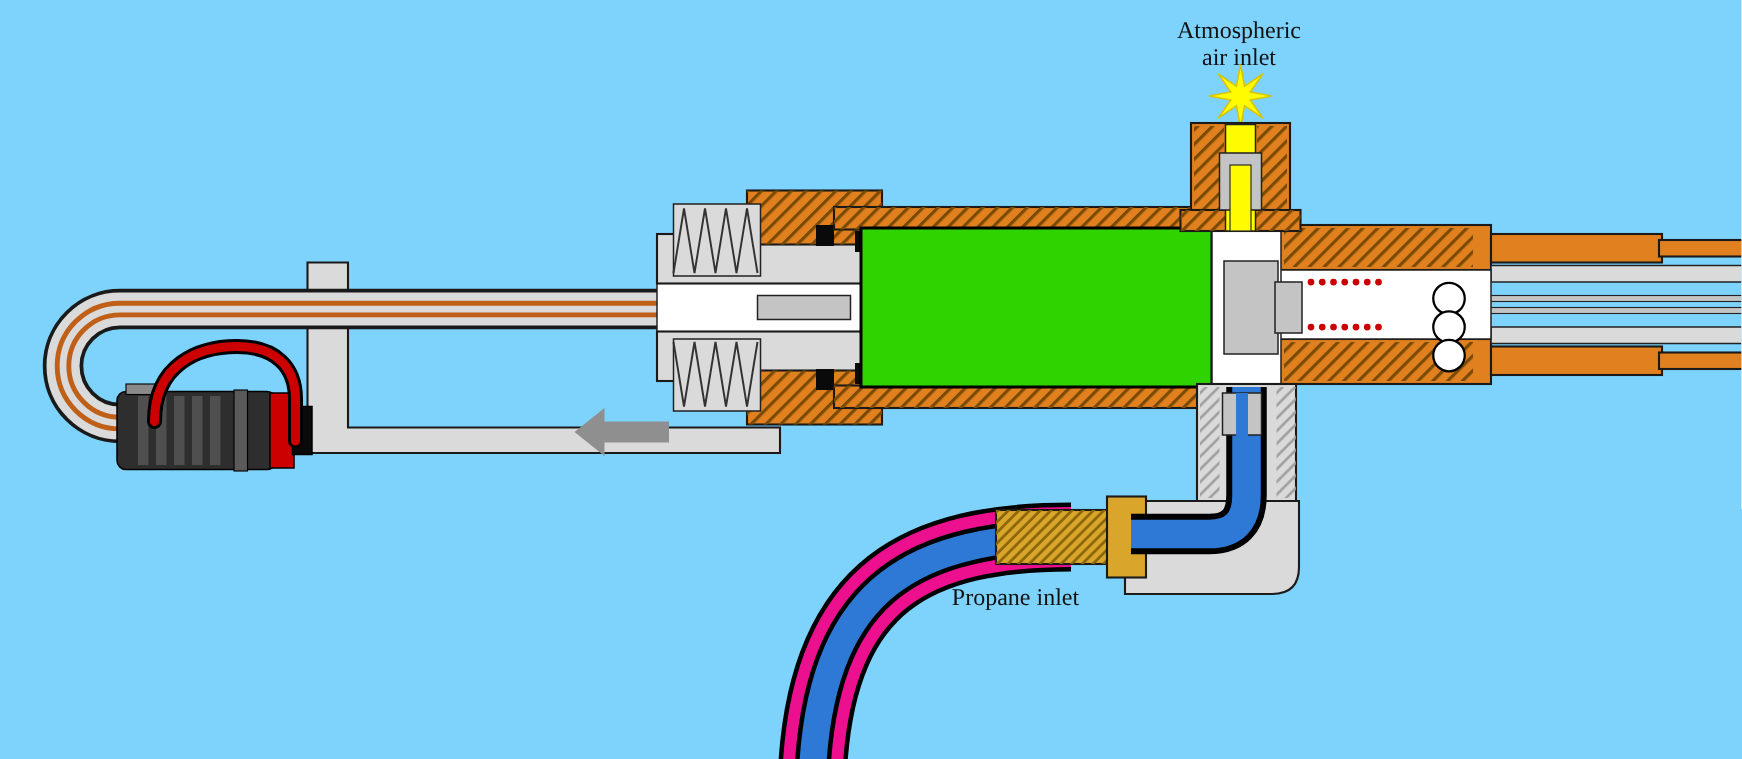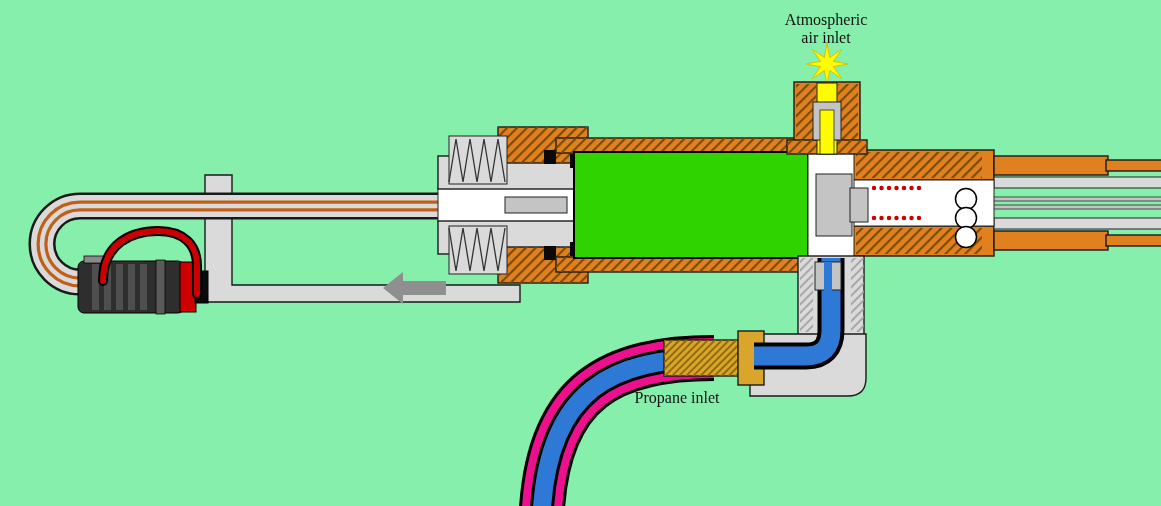--- a/index.html
+++ b/index.html
@@ -1,19 +1,19 @@
 <!DOCTYPE html>
 <html style="--copper: #E0801E; --copper-hatch: #7A4A00; --green: #2FD300; --yellow: #FFFB00; --pink: #EC0F8E; --blue: #2E79D6; --red: #CC0000; --gold: #D9A62B; --gold-hatch: #8A6508; --metal-light: #DADADA; --metal-mid: #C4C4C4; --metal-hatch: #9A9A9A; --arrow-gray: #8F8F8F;"><head>
 <meta charset="utf-8">
 <style>
   html,body{margin:0;padding:0;background:#fff;}
   .canvas{
     position:relative;
     width:1161px;height:506px;
-    background:#86efac;
+    background:#7dd3fc;
     font-family:"Liberation Serif",serif;
     overflow:hidden;
   }
   svg{display:block}
   .oln{stroke:#1a1a1a;stroke-width:1.4}
   .oln2{stroke:#000;stroke-width:2}
   .olnt{stroke:#222;stroke-width:1}
   .f-metal{fill:var(--metal-light,#DADADA)}
   .f-gray2{fill:var(--metal-mid,#C4C4C4)}
   .f-copper{fill:var(--copper,#E0801E)}

